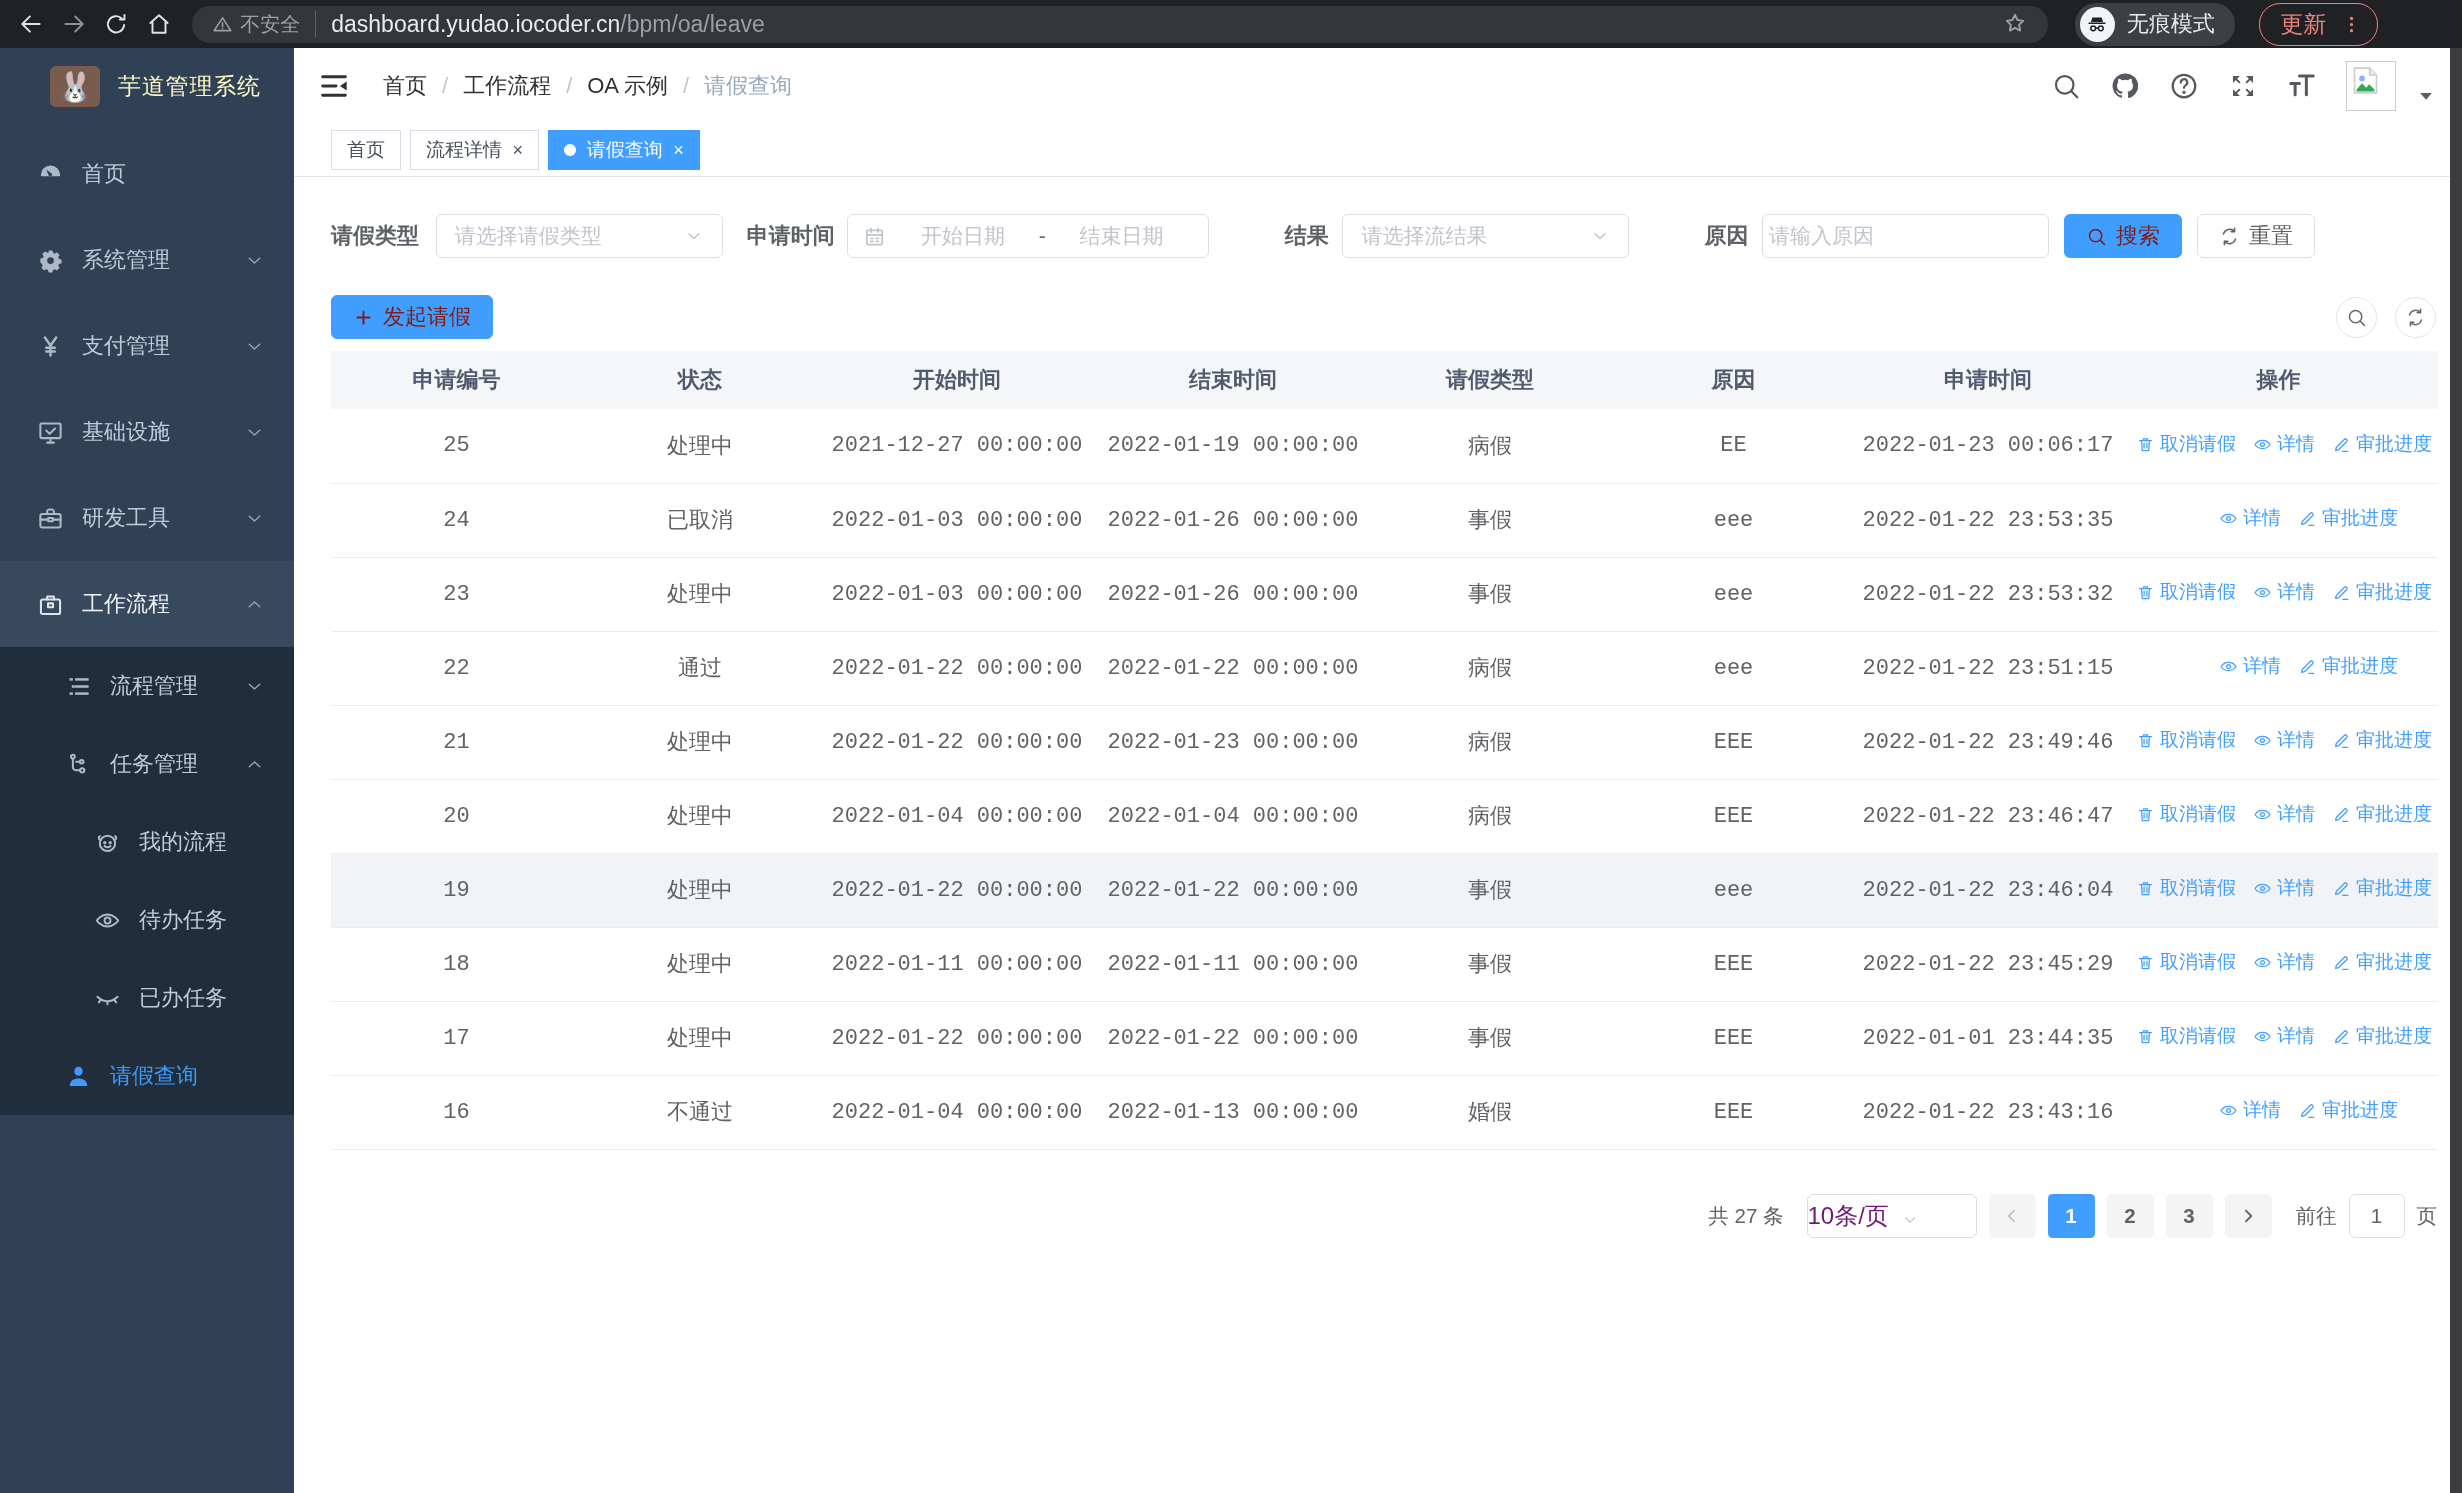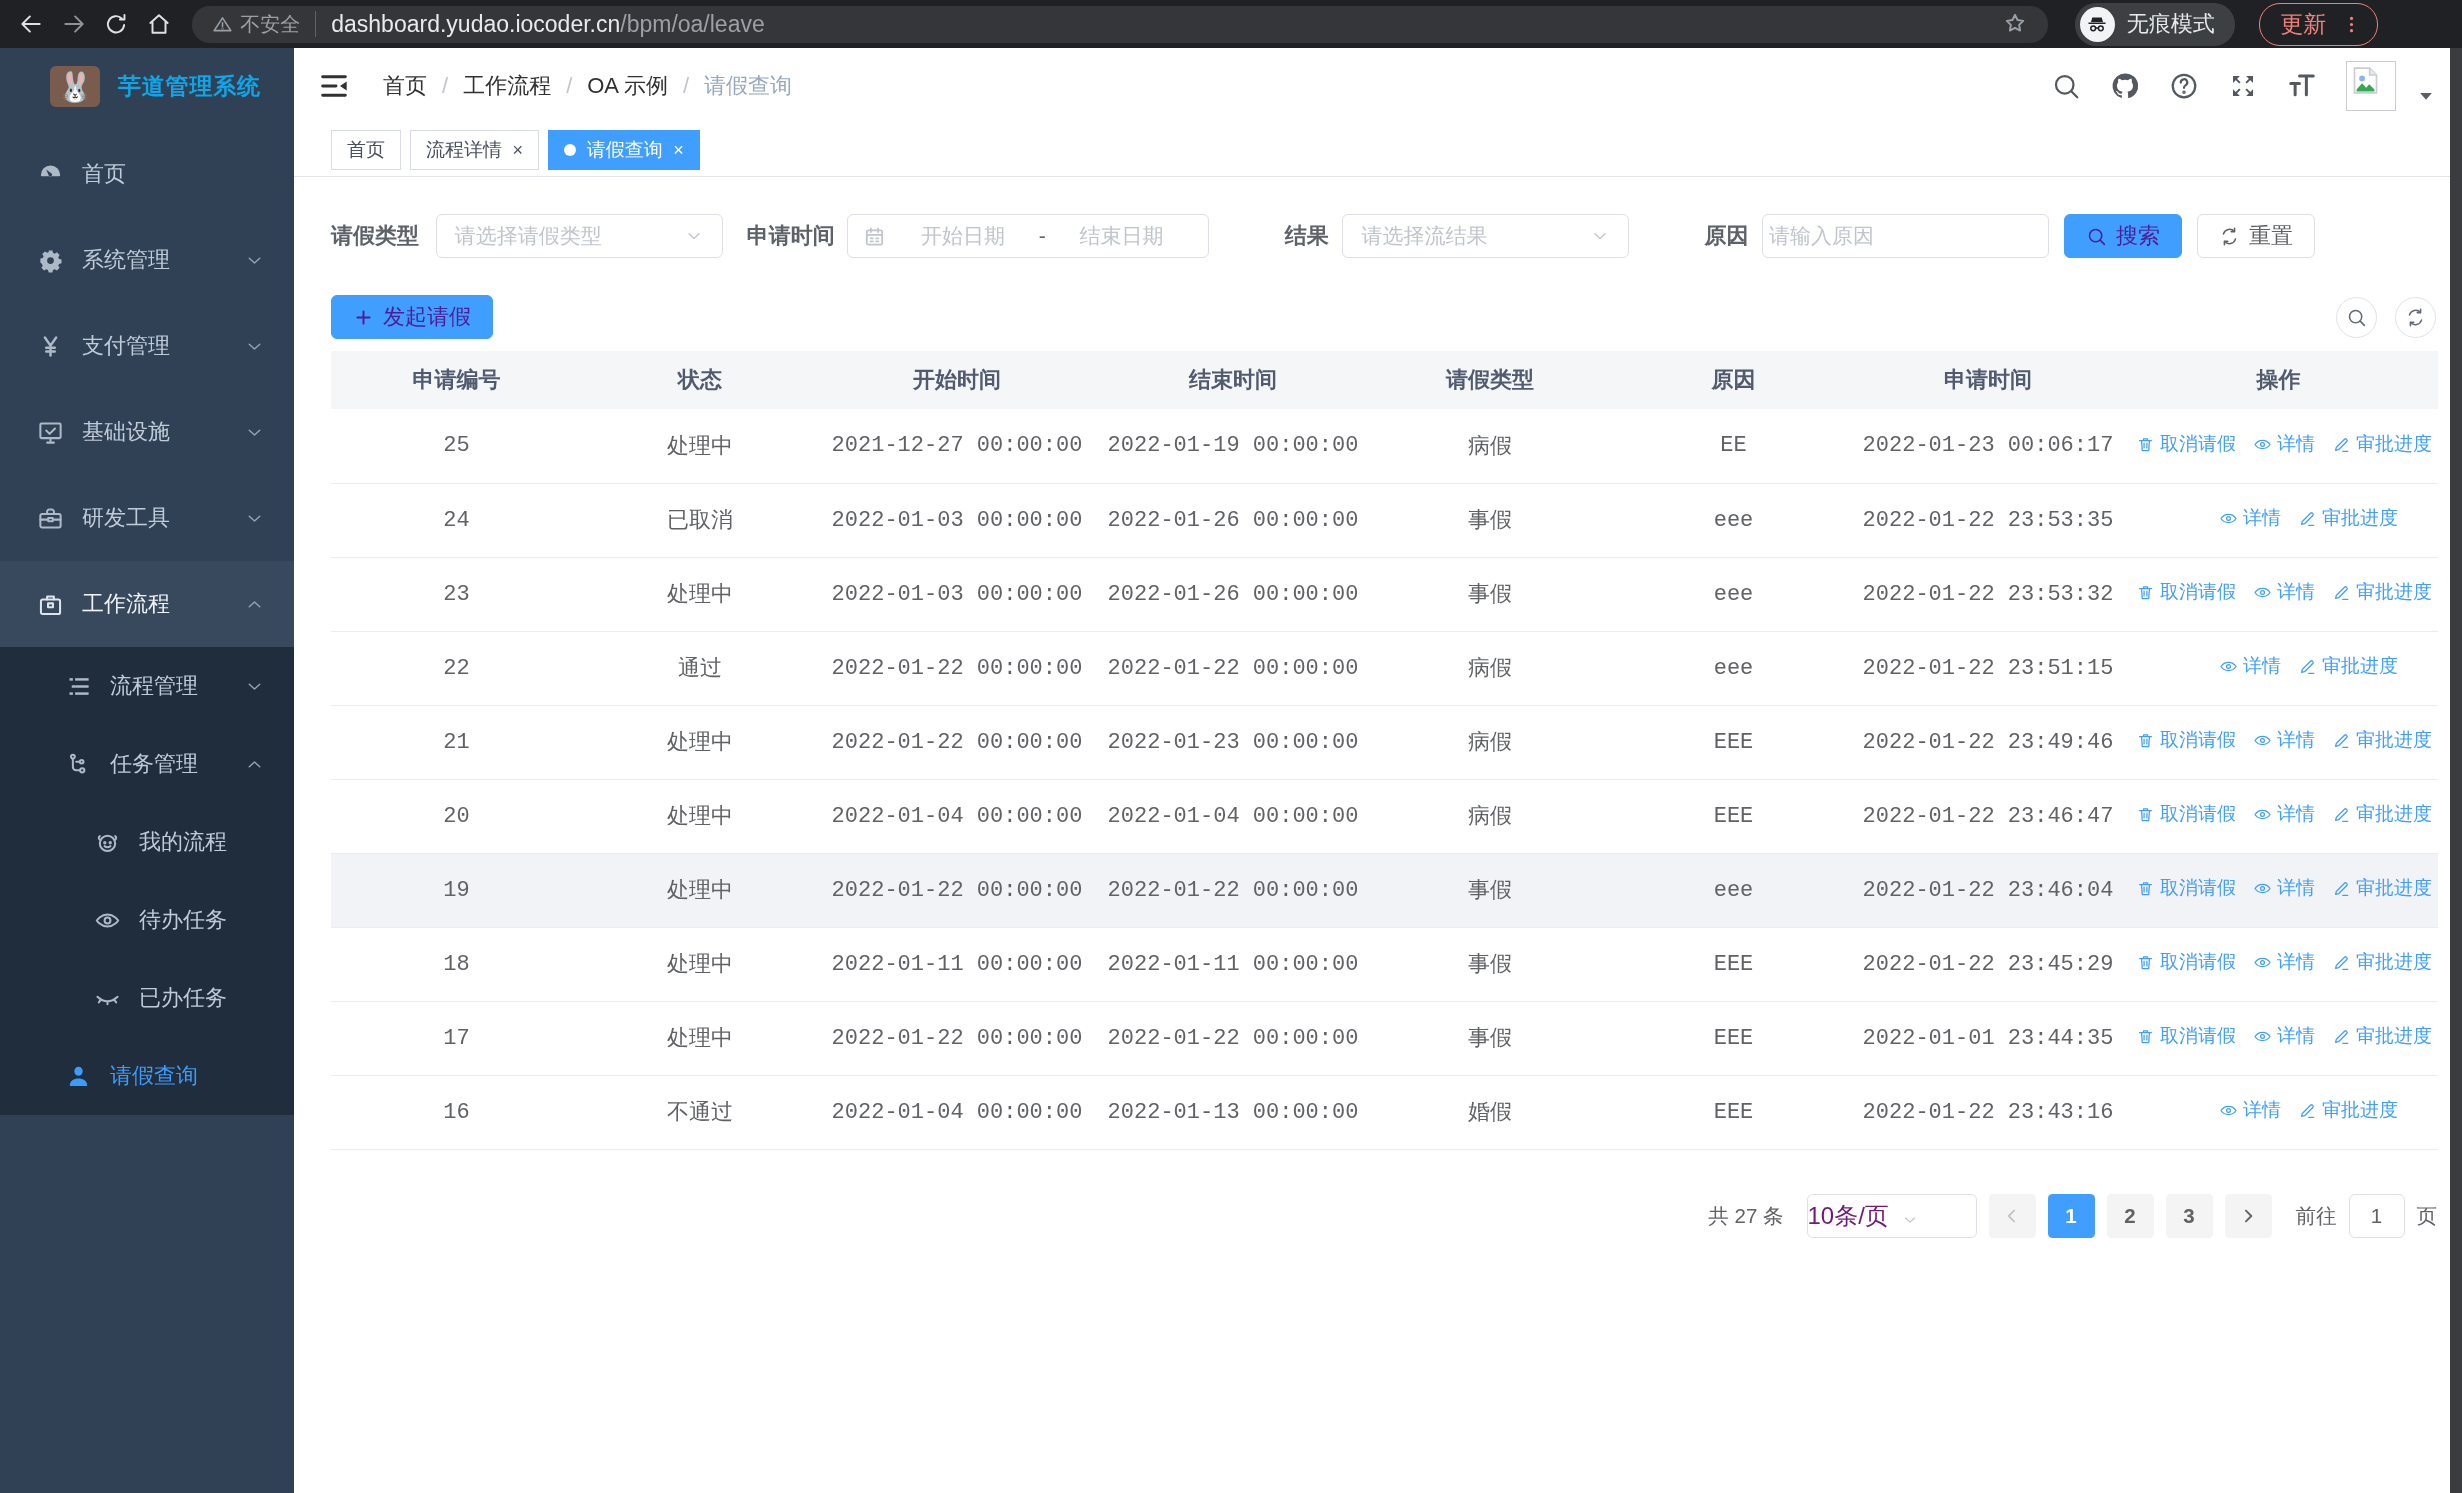--- a/index.html
+++ b/index.html
@@ -32,21 +32,21 @@
   .update-pill { margin-left:16.7px; height:43px; border:1.5px solid #ee827a; border-radius:21px; display:flex;
                  align-items:center; gap:15px; padding:0 15px 0 20px; color:#ee827a; flex:0 0 auto; }
   .update-label { font-size:23px; }
   .update-pill svg { width:21px; height:21px; }
 
   
   .sidebar { position:absolute; left:0; top:48px; width:294px; height:1446px; background:#304156; overflow:hidden; }
   .logo-row { display:flex; align-items:center; gap:18px; padding:18px 0 15px 50px; }
   .logo-img { width:50px; height:41px; border-radius:6px; background:#7a5c4e; display:flex; align-items:center;
               justify-content:center; font-size:29px; overflow:hidden; }
-  .logo-title { color:#0ea5e9; font-size:23px; font-weight:700; letter-spacing:0.8px; }
+  .logo-title { color:#fef9c3; font-size:23px; font-weight:400; letter-spacing:0.8px; }
   .menu { display:flex; flex-direction:column; margin-top:9px; }
   .menu-item { position:relative; height:86px; display:flex; align-items:center; padding-left:37px;
                color:#bfcbd9; font-size:22px; cursor:pointer; }
   .menu-item .mi-ic { width:27px; height:27px; margin-right:18px; color:#adb9c7; flex:0 0 auto; }
   .menu-item .mi-ic svg { width:27px; height:27px; }
   .menu-item .chev { position:absolute; right:29px; width:21px; height:21px; color:#97a3b1; }
   .menu-item .chev svg { width:21px; height:21px; }
   .menu-item.sub { height:78px; background:#1f2d3d; }
   .menu-item.lv2 { padding-left:65px; }
   .menu-item.lv3 { padding-left:94px; }
@@ -94,21 +94,21 @@
   .date-range { width:362px; gap:0; padding:0 15px; }
   .date-range .cal-ic { width:23px; height:23px; color:#c0c4cc; margin-right:6px; }
   .date-range .cal-ic svg { width:23px; height:23px; }
   .dr-part { flex:1; text-align:center; }
   .dr-sep { color:#606266; padding:0 4.6px; }
   .inp { width:287px; }
   .btn { height:44px; border-radius:6px; font-size:22px; display:inline-flex; align-items:center;
          justify-content:center; gap:9px; padding:0 21px; cursor:pointer; white-space:nowrap; }
   .btn .b-ic { width:21px; height:21px; }
   .btn .b-ic svg { width:21px; height:21px; }
-  .btn-primary { background:#409EFF; border:1.5px solid #409EFF; color:#4c1d95; }
+  .btn-primary { background:#409EFF; border:1.5px solid #409EFF; color:#7f1d1d; }
   .btn-plain { background:#fff; border:1.5px solid #dcdfe6; color:#606266; }
 
   .toolbar { display:flex; align-items:center; margin-top:37px; padding-right:26px; }
   .toolbar-right { margin-left:auto; display:flex; align-items:center; gap:18px; }
   .circle-btn { width:41px; height:41px; border-radius:50%; border:1.5px solid #dfe3e8; background:#fff;
                 display:flex; align-items:center; justify-content:center; color:#646a73; cursor:pointer; }
   .circle-btn svg { width:21px; height:21px; }
 
   table.grid { margin-top:12px; width:2106px; table-layout:fixed; border-collapse:collapse;font-family:Liberation Mono, monospace; }
   .grid th { height:58px; background:#f5f6f8; color:#515a6e; font-size:22px; font-weight:700; text-align:center; }

